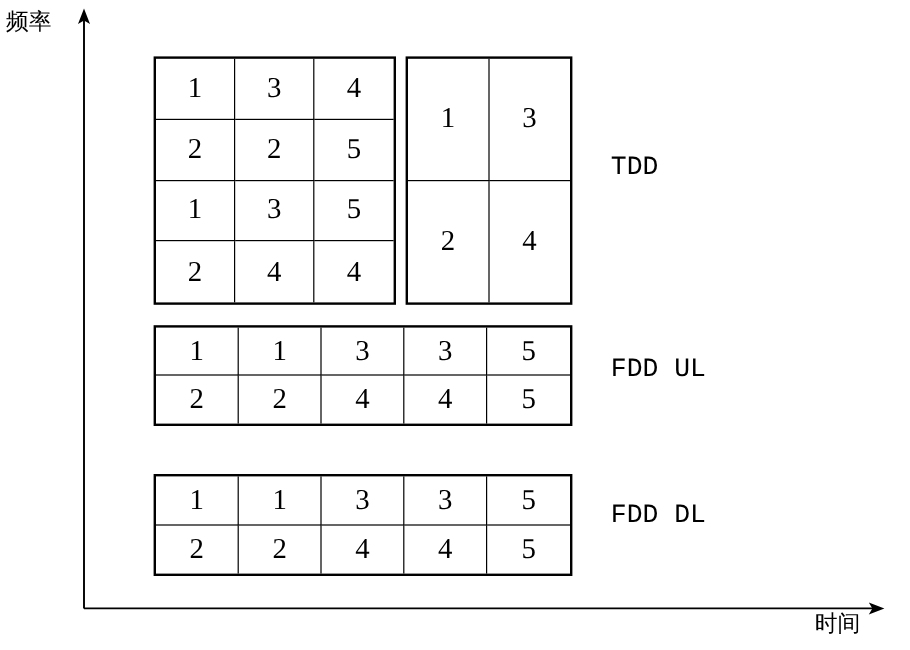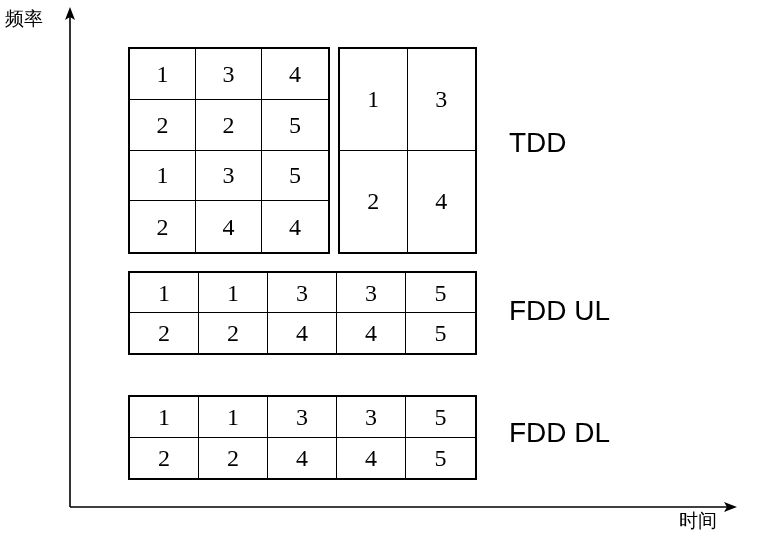--- a/index.html
+++ b/index.html
@@ -110,22 +110,22 @@
     top: 395px;
     width: 349px;
     height: 85px;
     grid-template-columns: repeat(5, 1fr);
     grid-template-rows: repeat(2, 1fr);
   }
 
   
   .row-label {
     position: absolute;
-    font-family: Liberation Sans, sans-serif;
-    font-size: 28px;
+    font-family: Liberation Mono, monospace;
+    font-size: 22px;
     line-height: 1;
     white-space: nowrap;
     color: #000000;
   }
   #label-tdd    { left: 509px; top: 129px; }
   #label-fdd-ul { left: 509px; top: 297px; }
   #label-fdd-dl { left: 509px; top: 419px; }
 </style>
 </head>
 <body>

